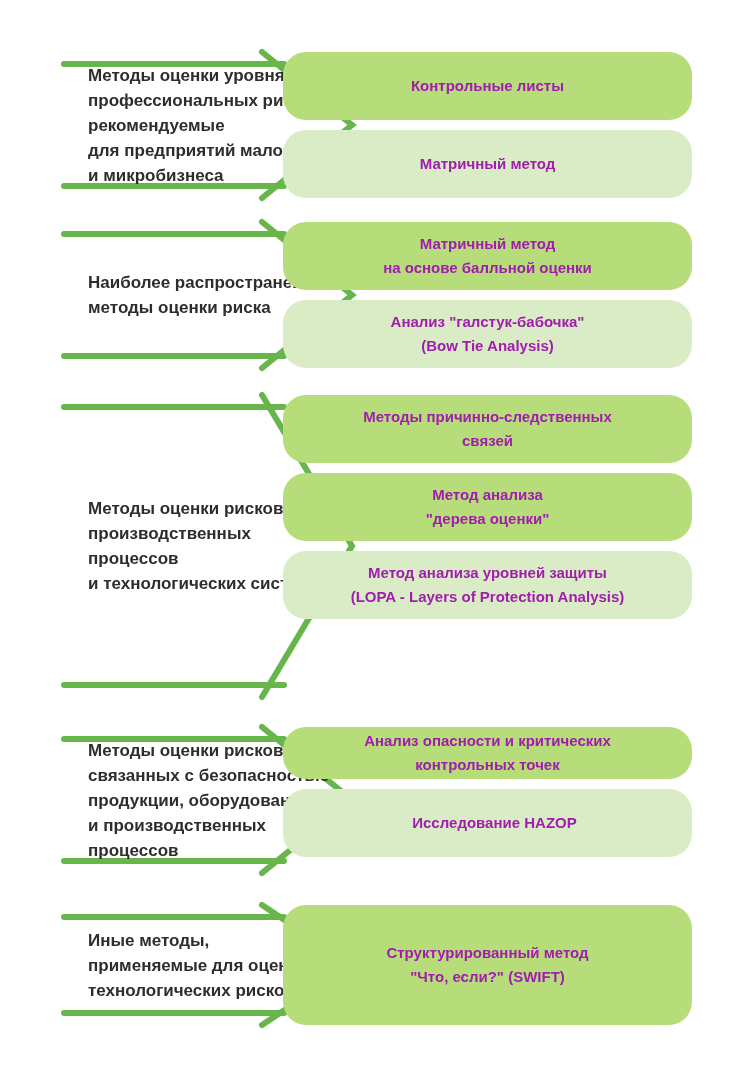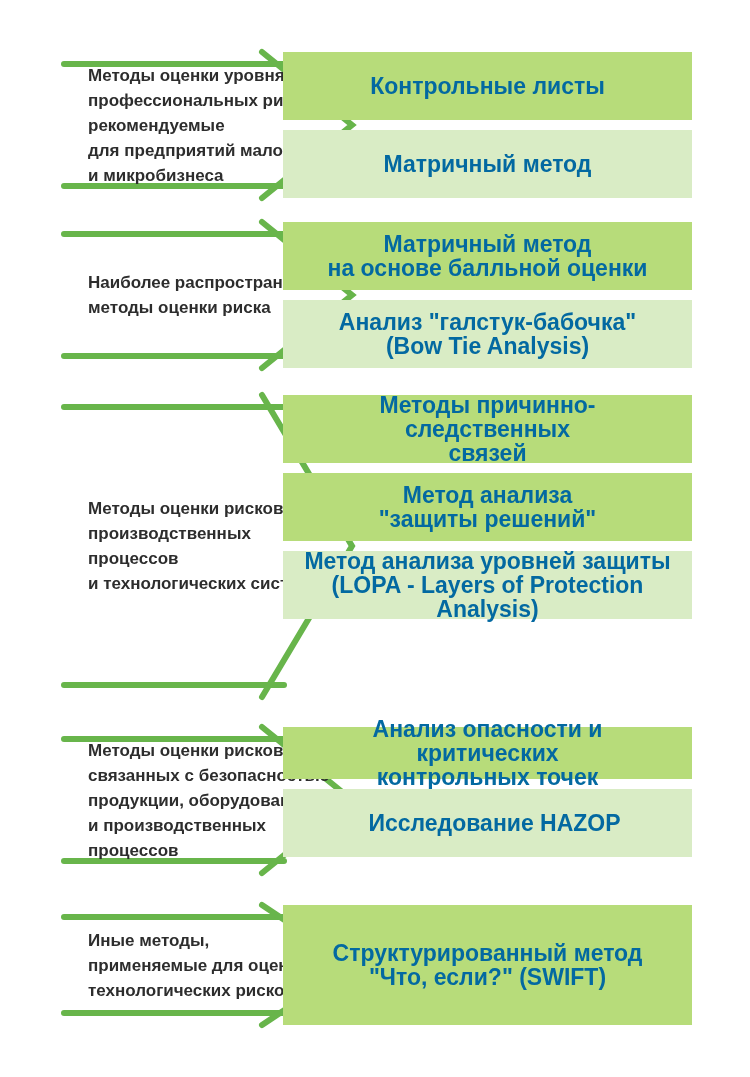--- a/index.html
+++ b/index.html
@@ -41,27 +41,28 @@
     width: 409px;
     display: flex;
     flex-direction: column;
     gap: 10px;
   }
   .method-box {
     display: flex;
     align-items: center;
     justify-content: center;
     text-align: center;
-    font-size: 23px;
+    font-size: 15px;
     line-height: 24px;
     font-weight: bold;
-    color: #0369a1;
+    color: #a21caf;
     white-space: pre-line;
     padding: 0 18px;
     box-sizing: border-box;
+    border-radius: 23px;
   }
   .method-box.dark  { background: #b7dc7a; }
   .method-box.light { background: #d9ecc5; }
 </style>
 </head>
 <body>
 
 <div id="canvas">
   <div class="group" style="top: 52px; height: 146px;">
     <svg class="arrow-svg" width="306" height="154" viewBox="0 0 306 154" style="left: 54px; top: -4px;">
@@ -102,21 +103,21 @@
         <path class="arrow-stroke" d="M10 294 H230"></path>
         <path class="arrow-stroke" d="M208 4 L298 155 L208 306"></path>
       </svg>
       <div class="label">Методы оценки рисков
 производственных процессов
 и технологических систем</div>
     <div class="boxes">
         <div class="method-box dark" style="height: 68px;">Методы причинно-следственных
 связей</div>
         <div class="method-box dark" style="height: 68px;">Метод анализа
-"защиты решений"</div>
+"дерева оценки"</div>
         <div class="method-box light" style="height: 68px;">Метод анализа уровней защиты
 (LOPA - Layers of Protection Analysis)</div>
       </div>
   </div>
 
   <div class="group" style="top: 727px; height: 146px;">
     <svg class="arrow-svg" width="306" height="154" viewBox="0 0 306 154" style="left: 54px; top: -4px;">
         <path class="arrow-stroke" d="M10 16 H230"></path>
         <path class="arrow-stroke" d="M10 138 H230"></path>
         <path class="arrow-stroke" d="M208 4 L298 77 L208 150"></path>

